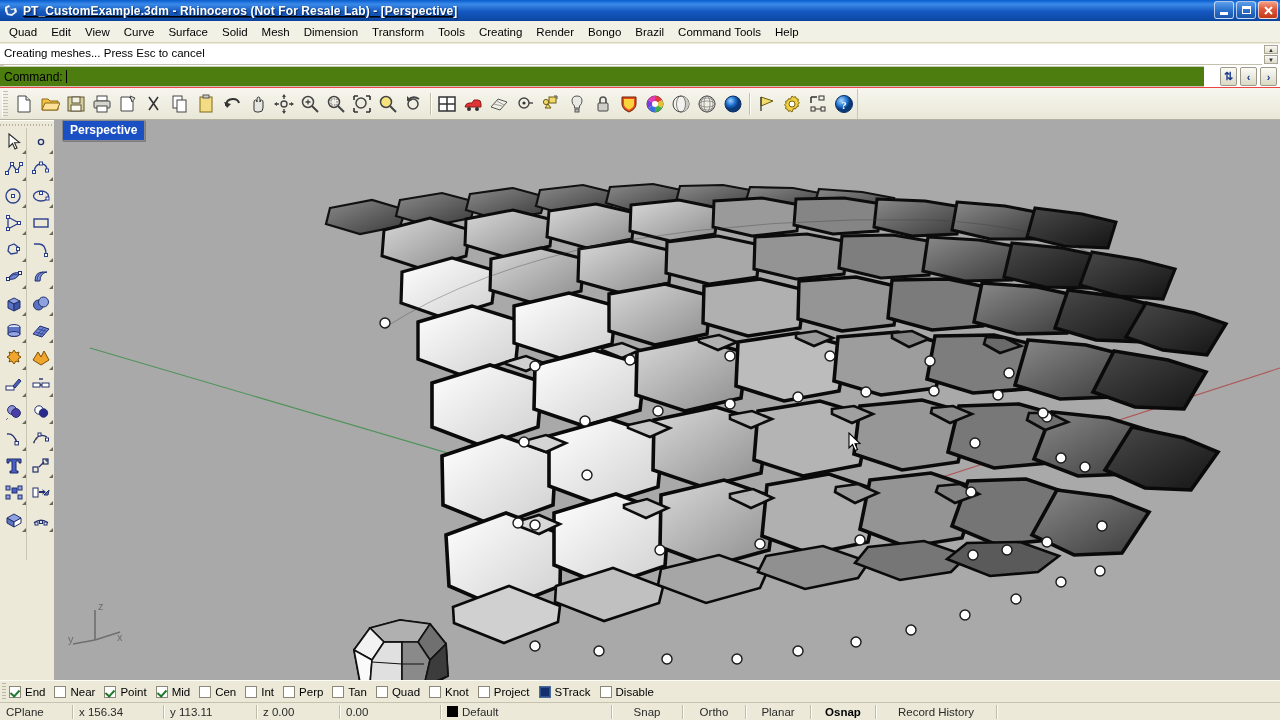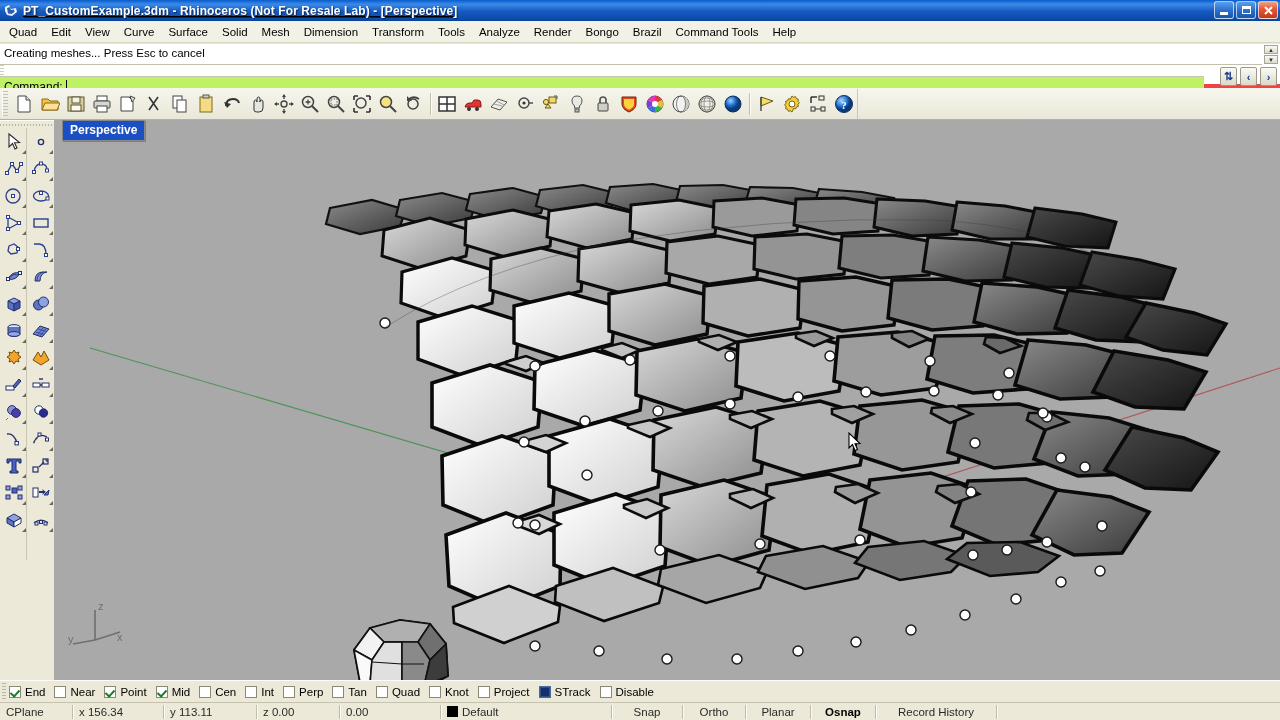--- a/index.html
+++ b/index.html
@@ -43,31 +43,31 @@
     background: #f2f1e6; border-bottom: 1px solid #d8d4bd;
     display: flex; align-items: center; padding-left: 2px;
   }
   .menu-item {
     font-size: 11.5px; color: #000; padding: 3px 7px; white-space: nowrap;
   }
 
   
   .cmd-area {
     position: absolute; left: 0; top: 44px; width: 1280px; height: 44px;
-    background: #ffffff; border-bottom: 4px solid #ef4444;
+    background: #ffffff; border-bottom: 1px solid #ef4444;
   }
   .cmd-history {
     position: absolute; left: 0; top: 0; width: 1262px; height: 21px;
     font-size: 11.5px; color: #000; padding: 3px 0 0 4px;
     border-bottom: 1px solid #c4c0ae; background:#fff;
     white-space: nowrap; overflow: hidden;
   }
   .cmd-prompt-row {
-    position: absolute; left: 0; top: 32px; width: 1204px; height: 21px;
-    display: flex; align-items: center; padding-left: 4px; background:#bef264;
+    position: absolute; left: 0; top: 22px; width: 1204px; height: 21px;
+    display: flex; align-items: center; padding-left: 4px; background:#4d7c0f;
     border: 1px solid #c9c5b4; border-left: none; border-right:none;
   }
   .cmd-prompt-label { font-size: 12px; color:#000; }
   .cmd-caret {
     width: 1px; height: 13px; background:#000; margin-left: 3px;
     animation: blink 1.06s steps(1) infinite;
   }
   @keyframes blink { 0%,50%{opacity:1} 51%,100%{opacity:0} }
   .cmd-gutter { position:absolute; left:0; top:0; width:4px; height:44px;
     background: repeating-linear-gradient(to bottom,#cfcbb9 0 1px,transparent 1px 3px); }
@@ -191,21 +191,21 @@
     <div class="menu-item">Quad</div>
     <div class="menu-item">Edit</div>
     <div class="menu-item">View</div>
     <div class="menu-item">Curve</div>
     <div class="menu-item">Surface</div>
     <div class="menu-item">Solid</div>
     <div class="menu-item">Mesh</div>
     <div class="menu-item">Dimension</div>
     <div class="menu-item">Transform</div>
     <div class="menu-item">Tools</div>
-    <div class="menu-item">Analyze</div>
+    <div class="menu-item">Creating</div>
     <div class="menu-item">Render</div>
     <div class="menu-item">Bongo</div>
     <div class="menu-item">Brazil</div>
     <div class="menu-item">Command Tools</div>
     <div class="menu-item">Help</div>
   </div>
 
   <div class="cmd-area">
     <div class="cmd-gutter"></div>
     <div class="cmd-history">Creating meshes... Press Esc to cancel</div>

